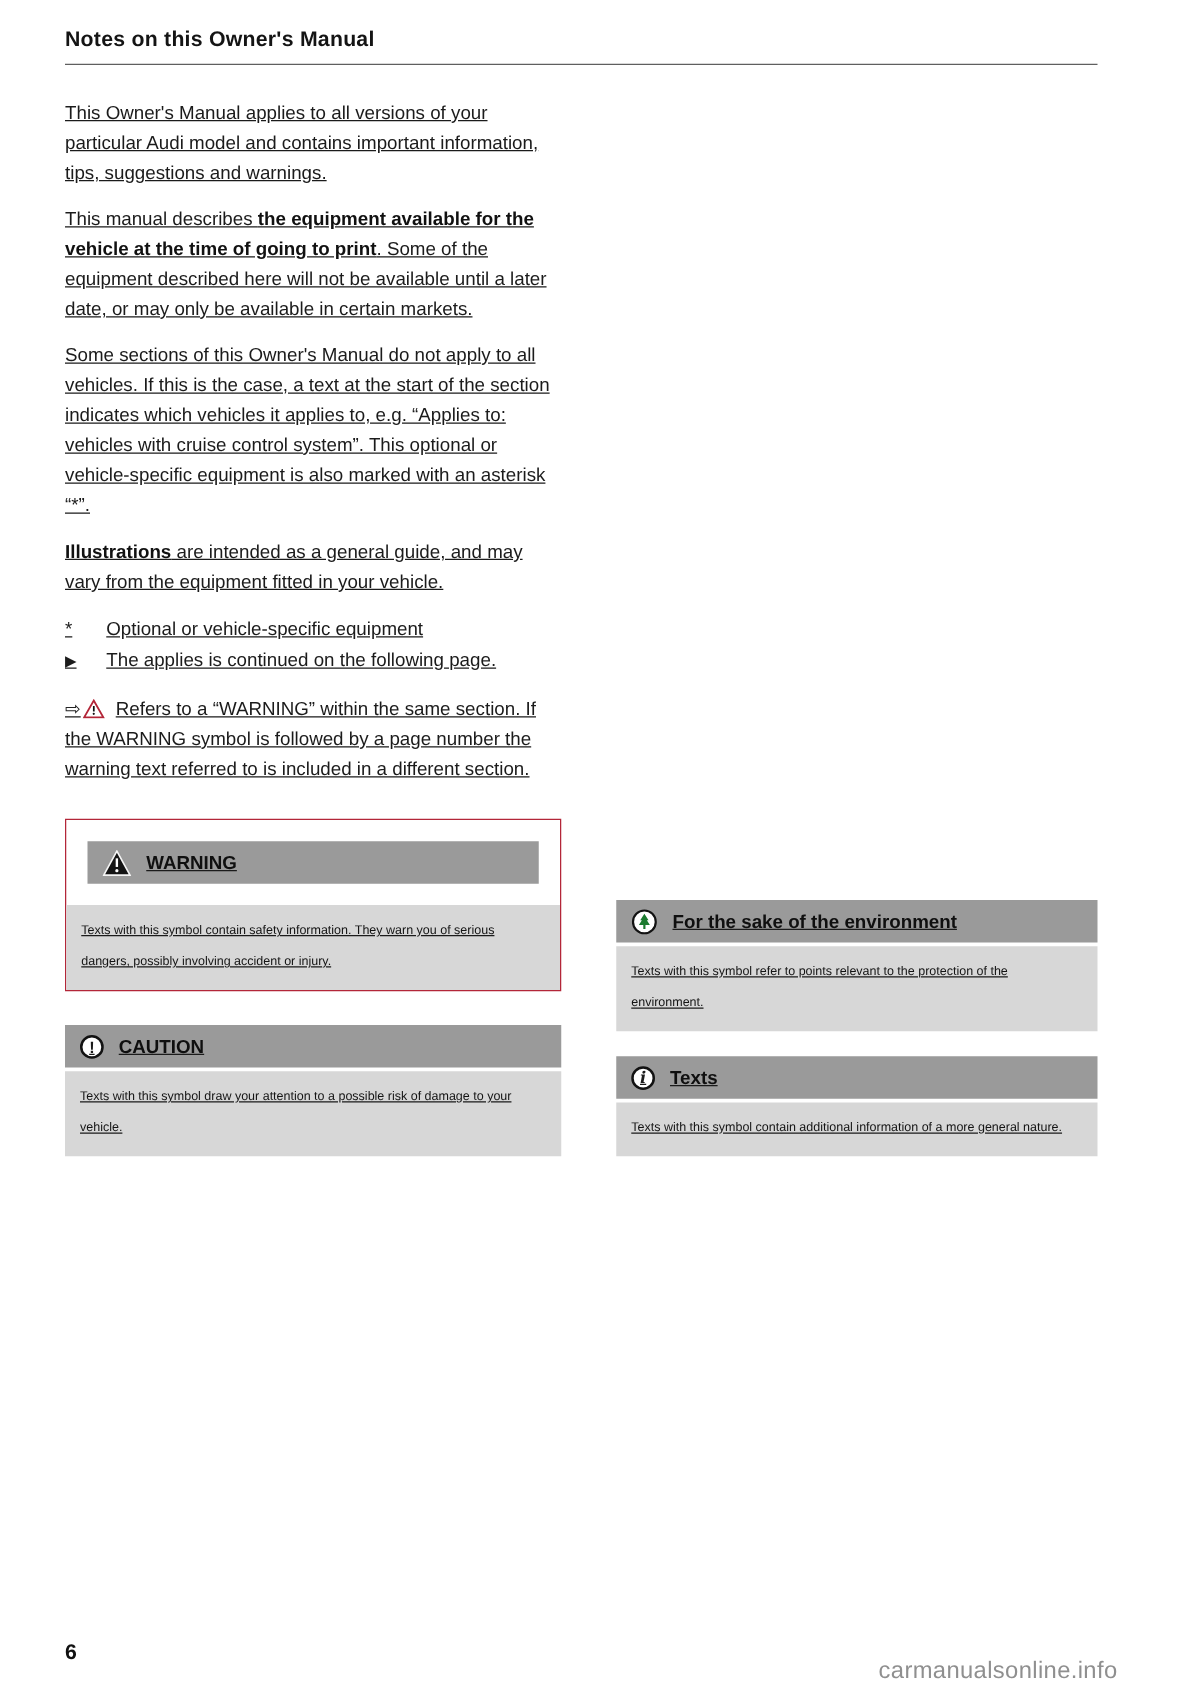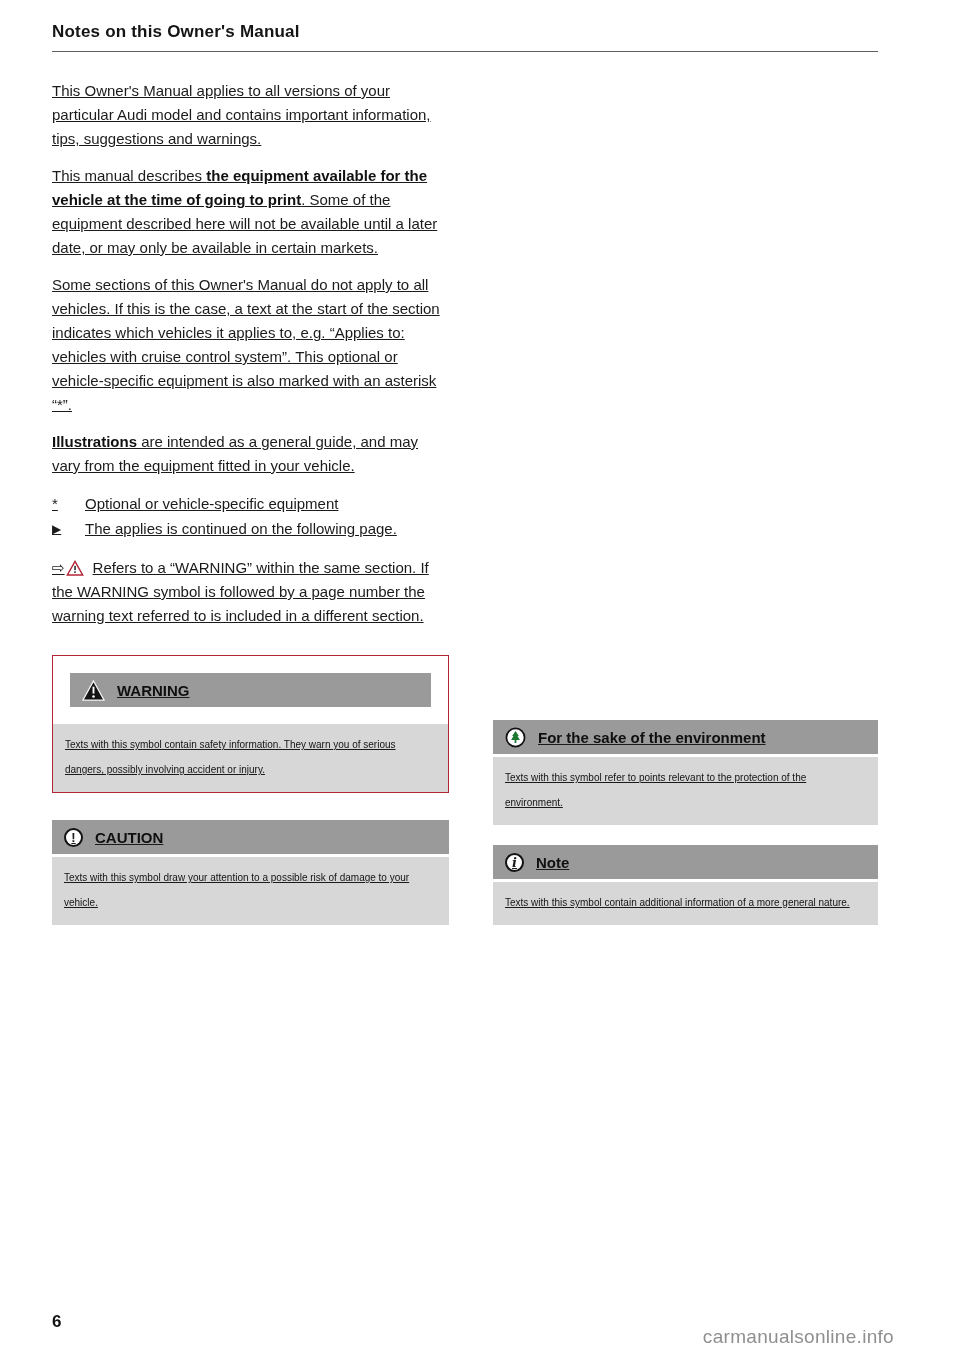--- a/index.html
+++ b/index.html
@@ -141,21 +141,21 @@
                 <path d="M12 4.6 L15.8 10.4 H14.3 L17 14.8 H13 V18.4 H11 V14.8 H7 L9.7 10.4 H8.2 Z" fill="#1b7a2f"></path>
               </svg>
             <span class="box-title">For the sake of the environment</span>
           </div>
           <div class="box-body">Texts with this symbol refer to points relevant to the protection of the environment.</div>
         </div>
 
         <div class="box">
           <div class="box-header">
             <span class="circle-icon note-glyph">i</span>
-            <span class="box-title">Note</span>
+            <span class="box-title">Texts</span>
           </div>
           <div class="box-body">Texts with this symbol contain additional information of a more general nature.</div>
         </div>
 
       </div>
     </div>
   </div>
 
   <div class="footer-pagenum">6</div>
   <div class="watermark">carmanualsonline.info</div>

